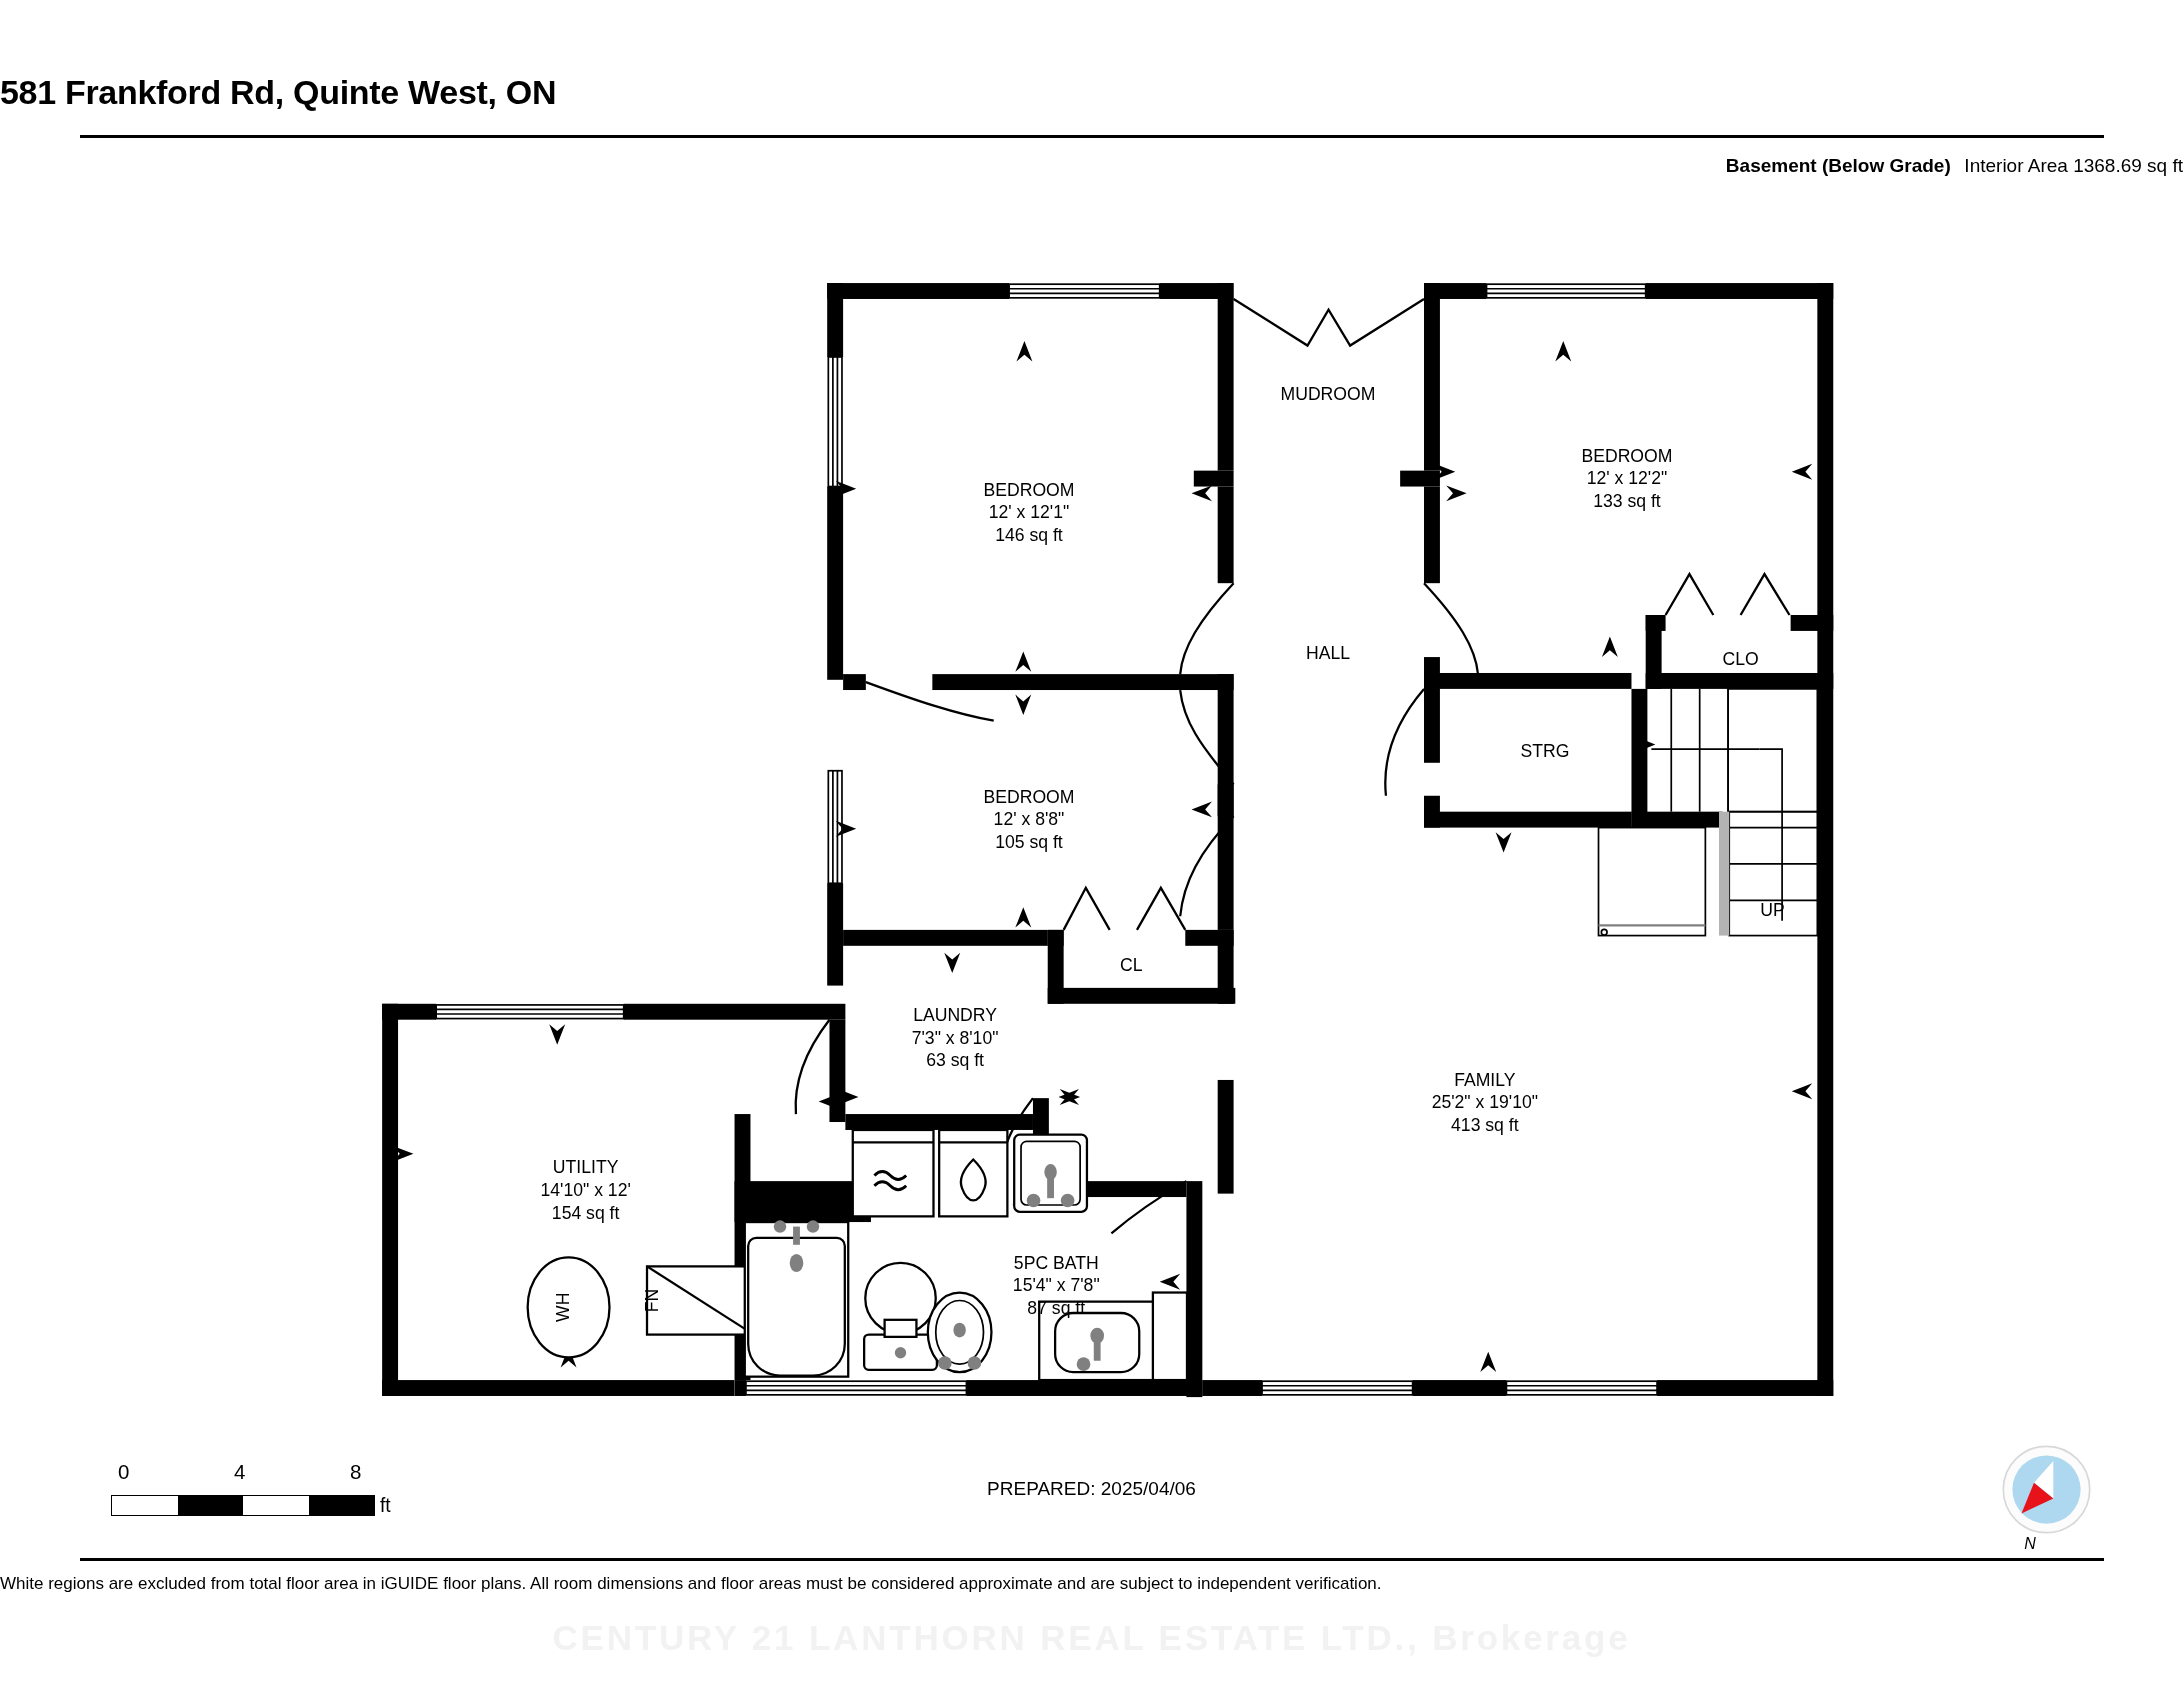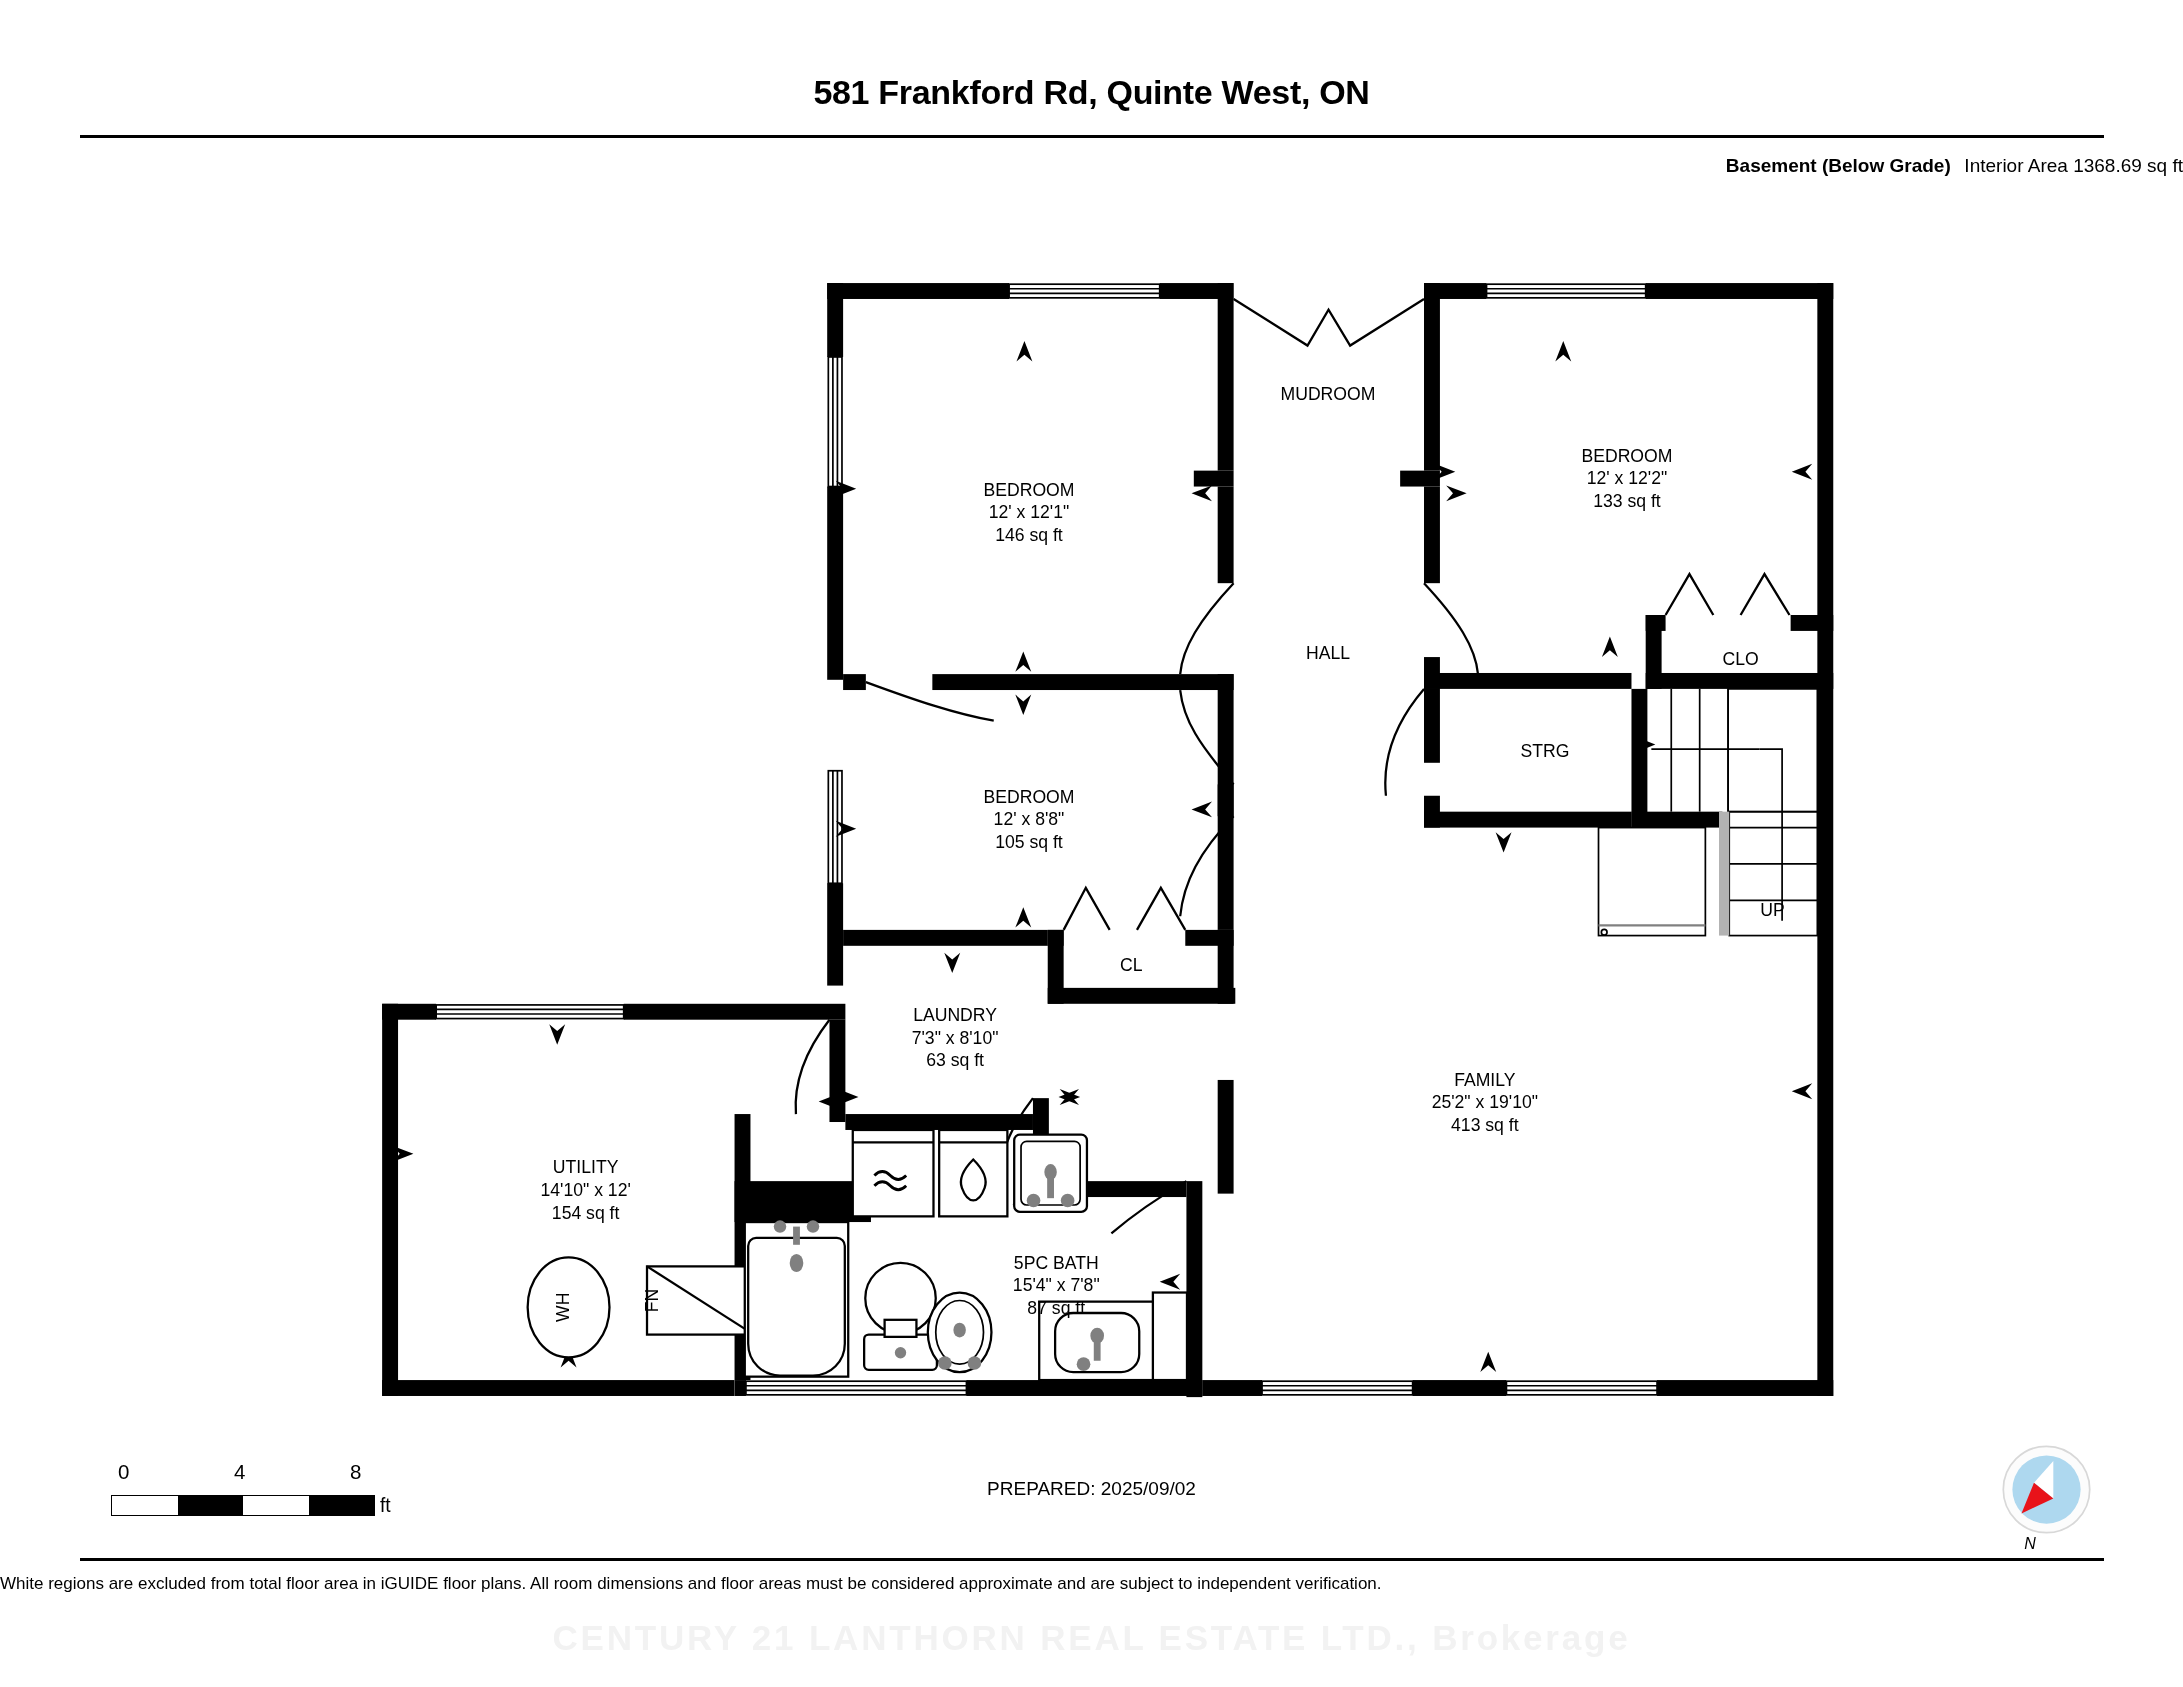--- a/index.html
+++ b/index.html
@@ -2,21 +2,21 @@
 <html style="font-size:9px"><head>
 <meta charset="utf-8">
 <style>
   html,body{margin:0;padding:0;background:#ffffff;}
   body{
     width:2183px;height:1687px;position:relative;overflow:hidden;
     font-family:"Liberation Sans", sans-serif;color:#000;
   }
   
   #page-title{
-    position:absolute;top:73px;left:0;width:2183px;text-align:center;
+    position:absolute;top:73px;left:0;width:2183px;text-align:left;
     font-size:34px;font-weight:bold;letter-spacing:-0.3px;
   }
   #header-rule{
     position:absolute;left:80px;top:135px;width:2024px;height:3.4px;background:#000;
   }
   #subtitle-row{
     position:absolute;top:155px;left:0;width:2183px;text-align:right;font-size:19px;
   }
   #subtitle-row .lvl{font-weight:bold;}
   #subtitle-row .area{font-weight:normal;margin-left:13.6px;}
@@ -454,21 +454,21 @@
 <div class="scale-num" id="scale-4">4</div>
 <div class="scale-num" id="scale-8">8</div>
 <div id="scalebar">
   <div class="sb-w"></div>
   <div class="sb-b"></div>
   <div class="sb-w"></div>
   <div class="sb-b"></div>
 </div>
 <div id="scale-unit">ft</div>
 
-<div id="prepared">PREPARED: 2025/09/02</div>
+<div id="prepared">PREPARED: 2025/04/06</div>
 
 <div id="compass-wrap">
   <svg width="91" height="91" viewBox="0 0 160 160" xmlns="http://www.w3.org/2000/svg">
     <circle cx="80" cy="80" r="76" fill="#fcfcfc" stroke="#d8d8d8" stroke-width="3"></circle>
     <circle cx="80" cy="80" r="60" fill="#aed8ef"></circle>
     <polygon points="92,30 92,96 58,68" fill="#ffffff"></polygon>
     <polygon points="92,96 58,68 36,122" fill="#e8131a"></polygon>
   </svg>
 </div>
 <div id="compass-label">N</div>

